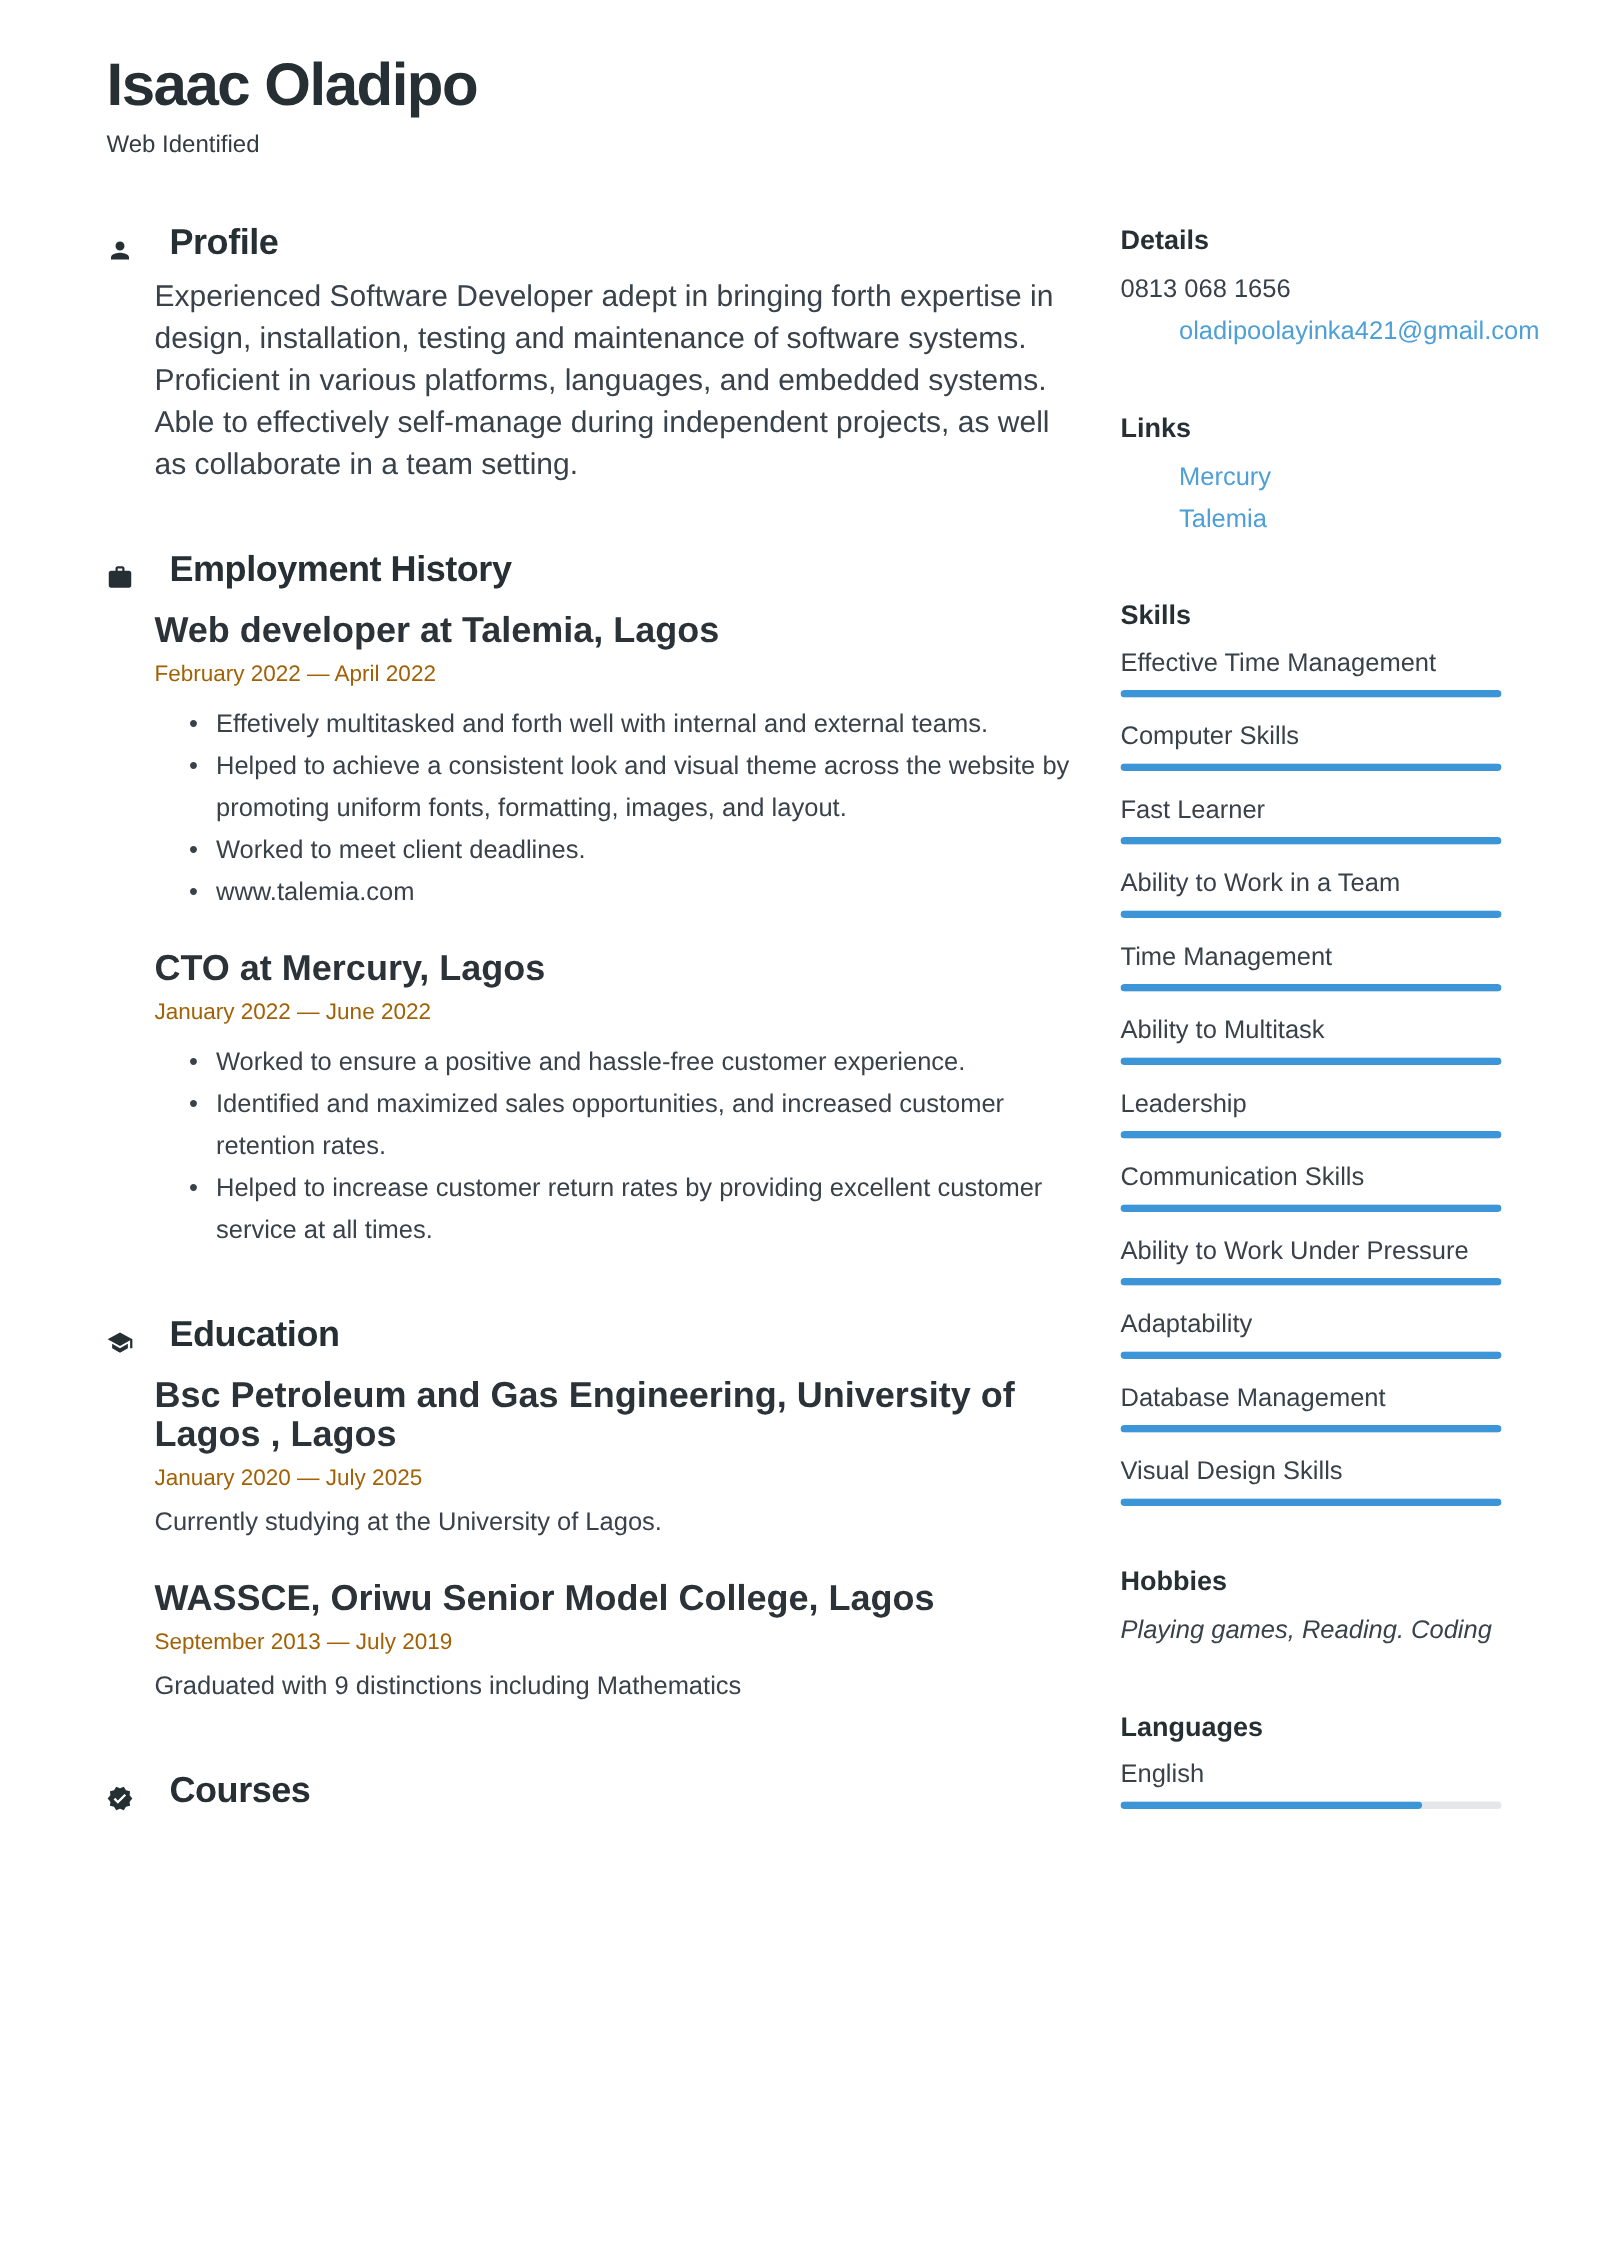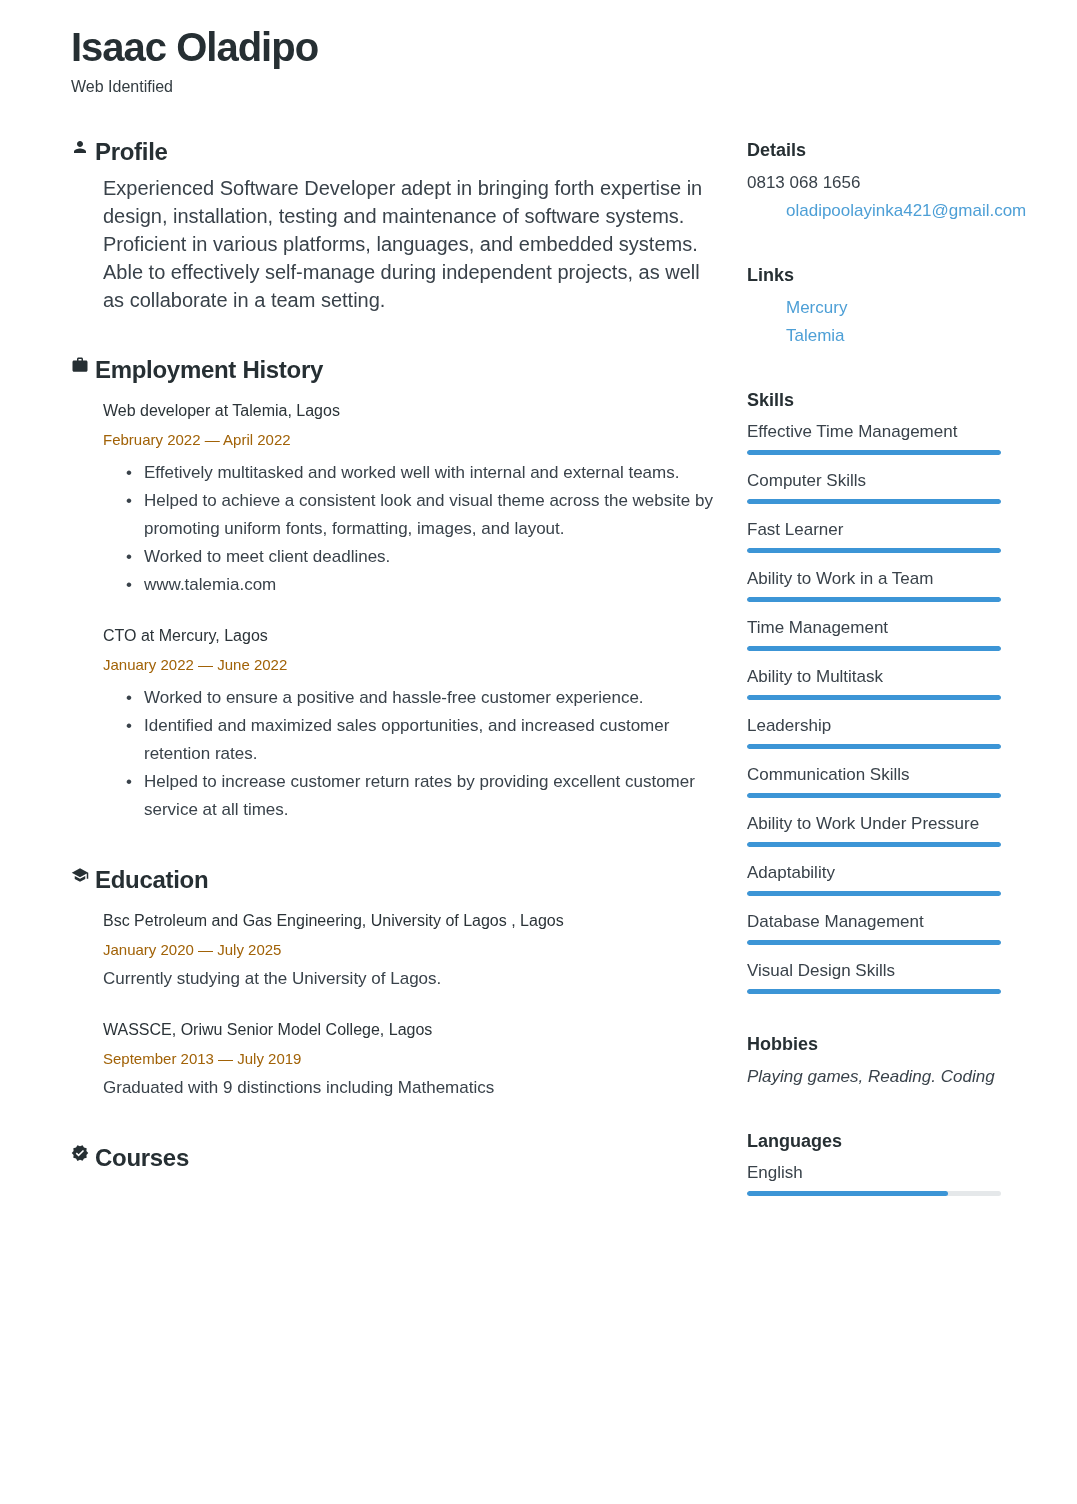--- a/index.html
+++ b/index.html
@@ -6,42 +6,42 @@
   html, body { background: #ffffff; }
   body { font-family: "Liberation Sans", "DejaVu Sans", sans-serif; }
 
   .page {
     position: relative;
     width: 1077px;
     height: 1504px;
     background: #ffffff;
     margin: 0 auto;
     display: flex;
-    padding: 24px 76px 0 71px;
+    padding: 34px 76px 0 71px;
     gap: 31px;
   }
 
   
   .main-col { width: 645px; flex: 0 0 645px; }
 
   .name {
     font-size: 40px;
     font-weight: 700;
     color: #262f33;
     letter-spacing: -1px;
     line-height: 1.15;
   }
   .subtitle {
     margin-top: 8px;
     font-size: 16px;
     color: #333c41;
   }
 
   section.main-sec { margin-top: 42px; }
-  .sec-head { display: flex; align-items: flex-start; gap: 6px; }
+  .sec-head { display: flex; align-items: flex-end; gap: 24px; }
   .sec-head .icon { width: 18px; height: 18px; display: inline-flex; flex: 0 0 18px; }
   .sec-head .icon svg { width: 18px; height: 18px; fill: #262f33; }
   .sec-head h2 {
     font-size: 24px;
     font-weight: 700;
     color: #262f33;
     letter-spacing: -0.3px;
   }
   .sec-body { padding-left: 32px; }
 
@@ -49,22 +49,22 @@
     margin-top: 8px;
     font-size: 20px;
     line-height: 28px;
     color: #39424a;
     max-width: 612px;
   }
 
   .job { margin-top: 14px; }
   .job + .job { margin-top: 24px; }
   .item-title {
-    font-size: 16px;
-    font-weight: 400;
+    font-size: 24px;
+    font-weight: 700;
     color: #2b3338;
     line-height: 26px;
   }
   .dates {
     margin-top: 5px;
     font-size: 15px;
     color: #a16207;
     line-height: 22px;
   }
   ul.bullets { margin-top: 8px; list-style: none; }
@@ -160,21 +160,21 @@
             </svg>
         </span>
         <h2>Employment History</h2>
       </div>
       <div class="sec-body">
 
         <article class="job">
           <h3 class="item-title">Web developer at Talemia, Lagos</h3>
           <div class="dates">February 2022 — April 2022</div>
           <ul class="bullets">
-            <li>Effetively multitasked and worked well with internal and external teams.</li>
+            <li>Effetively multitasked and forth well with internal and external teams.</li>
             <li>Helped to achieve a consistent look and visual theme across the website by promoting uniform fonts, formatting, images, and layout.</li>
             <li>Worked to meet client deadlines.</li>
             <li>www.talemia.com</li>
           </ul>
         </article>
 
         <article class="job">
           <h3 class="item-title">CTO at Mercury, Lagos</h3>
           <div class="dates">January 2022 — June 2022</div>
           <ul class="bullets">

